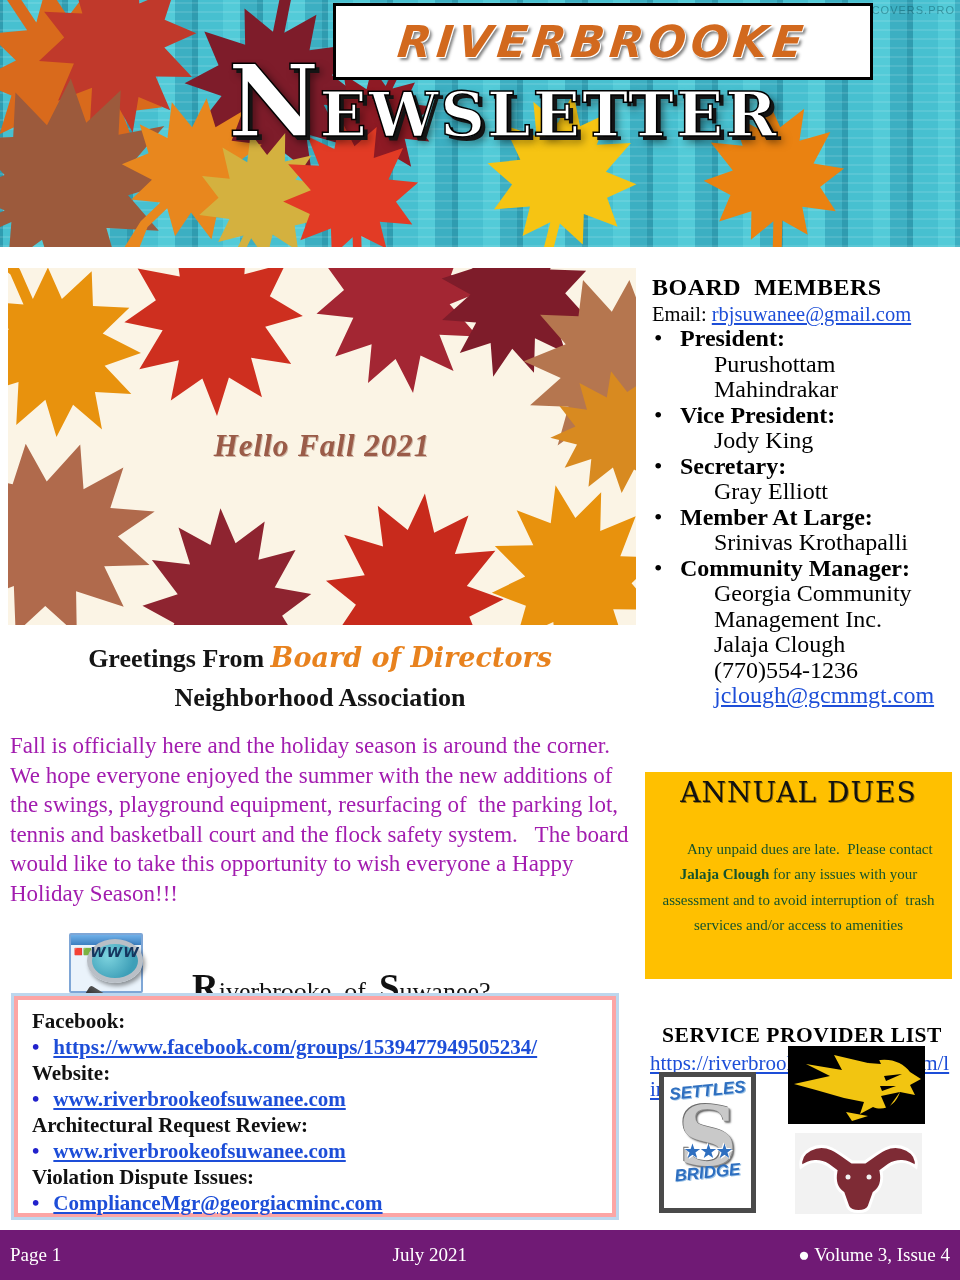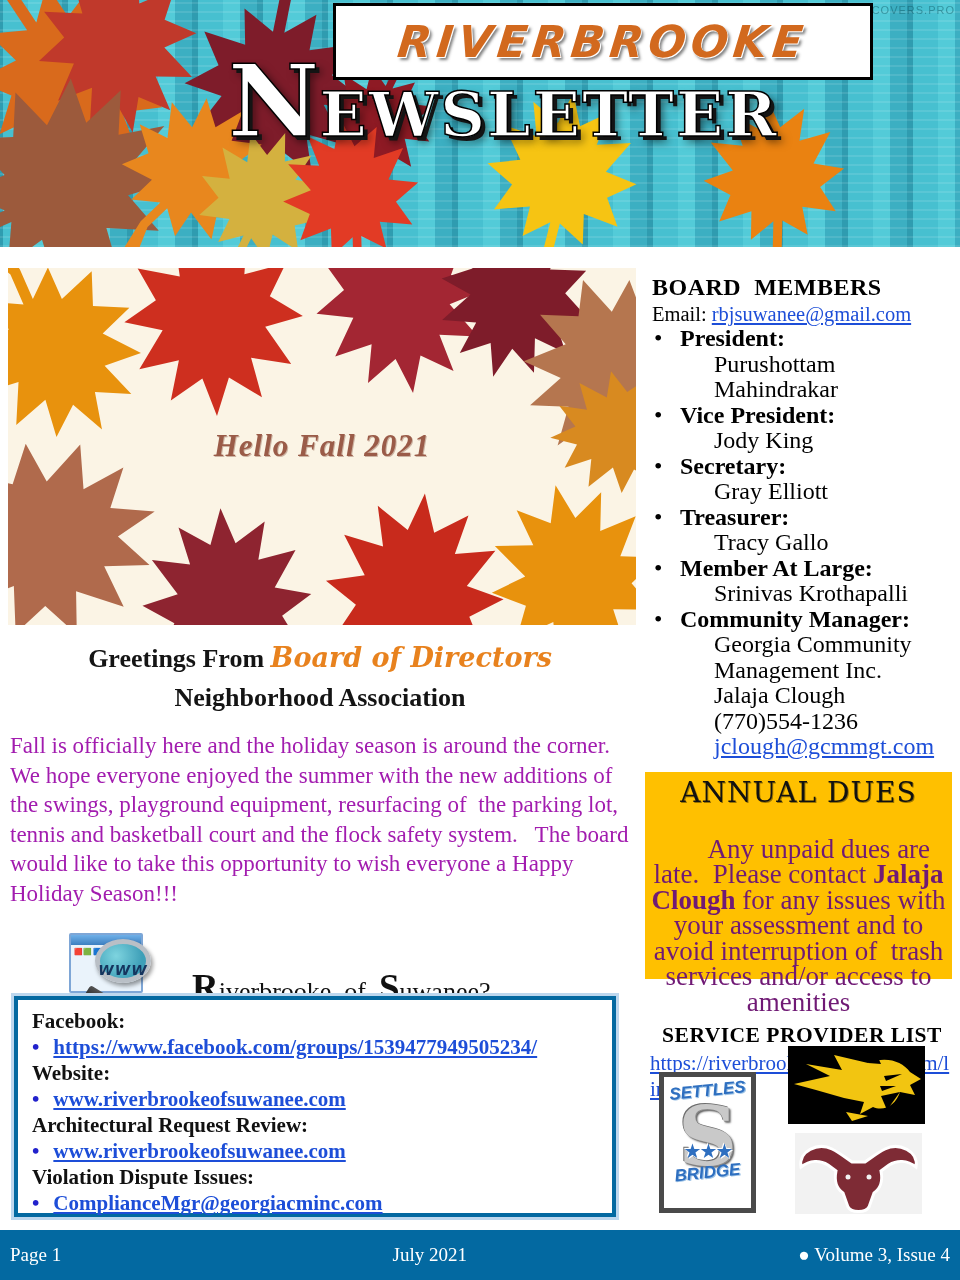--- a/index.html
+++ b/index.html
@@ -40,75 +40,75 @@
 
   .intro { position:absolute; left:10px; top:731px; width:620px; font-size:23px; line-height:29.5px;
     color:#a21caf; white-space:pre-wrap; }
 
   
   .www-icon { position:absolute; left:63px; top:931px; width:96px; height:74px; }
   .browser { position:absolute; left:6px; top:2px; width:74px; height:60px; background:#EAF3FB;
     border:2px solid #7EA6D6; border-radius:2px; }
   .browser .bar { height:10px; background:linear-gradient(#6FB0E8,#3C7FC0); }
   .browser .dots { position:absolute; left:3px; top:13px; font-size:7px; letter-spacing:1px; }
-  .mag-circle { position:absolute; right:8px; top:8px; width:56px; height:44px; border-radius:50%;
+  .mag-circle { position:absolute; right:16px; top:8px; width:56px; height:44px; border-radius:50%;
     background:radial-gradient(circle at 35% 35%, #7ED4DF, #3E9FB8 70%); border:5px solid #B9BfC6;
-    box-shadow:2px 3px 4px rgba(0,0,0,0.4); display:flex; align-items:flex-end; justify-content:center; }
+    box-shadow:2px 3px 4px rgba(0,0,0,0.4); display:flex; align-items:flex-start; justify-content:center; }
   .mag-circle span { font-family:"DejaVu Sans",sans-serif; font-weight:bold; font-style:italic;
     font-size:14px; color:#15355E; letter-spacing:1px; }
   .mag-handle { position:absolute; left:22px; bottom:0; width:30px; height:13px; background:linear-gradient(#555,#222);
     border-radius:3px; transform:rotate(32deg); }
   .rb-question { position:absolute; left:176px; top:948px; border-bottom:2px solid #be185d; padding-bottom:3px;
     white-space:pre-wrap; color:#111; }
   .rb-question .big { font-size:37px; font-weight:bold; }
   .rb-question .small { font-size:26px; }
 
   
   .links-box { position:absolute; left:14px; top:996px; width:602px; height:221px; background:#fff;
-    border:4px solid #0369a1; box-shadow:0 0 0 3px #BDD7EE; padding:8px 14px; }
+    border:4px solid #fca5a5; box-shadow:0 0 0 3px #BDD7EE; padding:8px 14px; }
   .link-label { font-size:21px; font-weight:bold; color:#111; line-height:26px; }
   .link-row { font-size:21px; font-weight:bold; line-height:26px; }
   .link-row .bullet { color:#2222CC; margin-right:14px; }
   a.doc-link, .doc-link { color:#1d4ed8; text-decoration:underline; cursor:pointer; }
 
   
   .board { position:absolute; left:652px; top:274px; width:302px; }
   .board-title { font-size:24px; font-weight:bold; color:#000; white-space:pre-wrap; letter-spacing:0.5px; }
   .board-email { font-size:20.5px; margin-top:2px; }
   .member { font-size:24px; line-height:25.5px; }
   .member-role { padding-left:2px; }
   .member-role .bullet { display:inline-block; width:26px; }
   .member-role b { font-weight:bold; }
   .member-line { padding-left:62px; max-width:268px; }
 
   .dues-box { position:absolute; left:645px; top:772px; width:307px; height:207px; background:#FFC000;
     text-align:center; padding:4px 6px; }
   .dues-title { font-family:"DejaVu Serif",serif; font-size:28px; font-weight:normal; color:#111;
     letter-spacing:1px; text-shadow:1px 1px 0 rgba(0,0,0,0.4); }
-  .dues-text { font-size:27px; line-height:25.5px; color:#701a75; white-space:pre-wrap; margin-top:2px; }
+  .dues-text { font-size:15px; line-height:25.5px; color:#14532d; white-space:pre-wrap; margin-top:2px; }
 
   .service { position:absolute; left:650px; top:1023px; width:304px; }
   .service-title { font-size:21.5px; font-weight:bold; text-align:center; letter-spacing:0.5px; }
   .service-link { font-size:21px; line-height:26px; word-break:break-all; margin-top:2px; }
 
   .settles-logo { position:absolute; left:659px; top:1072px; width:97px; height:141px; background:#fff;
     border:5px solid #4A4A4A; text-align:center; overflow:hidden; }
   .settles-top, .settles-bottom { font-family:"Liberation Sans",sans-serif; font-weight:bold; font-style:italic;
     font-size:17px; color:#2E6FC0; letter-spacing:0; text-shadow:1px 1px 0 #9DC3E6; }
   .settles-top { transform:rotate(-6deg); margin-top:4px; }
   .settles-bottom { transform:rotate(-6deg); margin-top:-8px; }
   .settles-s { font-size:82px; font-weight:bold; line-height:70px; color:#C9C9C9; font-family:"DejaVu Serif",serif;
     text-shadow:-1px -1px 0 #6e6e6e, 1px 1px 0 #8a8a8a, 2px 2px 2px #555; }
   .settles-stars { position:absolute; left:0; top:62px; width:100%; text-align:center; color:#2E6FC0;
     font-size:20px; letter-spacing:-2px; text-shadow:1px 1px 0 #fff, -1px -1px 0 #fff; }
   .panther-logo { position:absolute; left:788px; top:1046px; width:137px; height:78px; background:#000; }
   .longhorn-logo { position:absolute; left:795px; top:1133px; width:127px; height:81px; background:#F2F2F2; }
 
   
-  .footer { position:absolute; left:0; top:1230px; width:960px; height:50px; background:#0369a1;
+  .footer { position:absolute; left:0; top:1230px; width:960px; height:50px; background:#701a75;
     display:flex; align-items:center; justify-content:space-between; padding:0 10px; }
   .footer span { color:#fff; font-size:19px; }
 </style>
 </head>
 <body>
 
 <svg width="0" height="0" style="position:absolute">
   <defs>
     <path id="maple" d="M50 0 L57 20 L74 9 L69 30 L90 26 L77 46 L97 51 L80 62 L89 79 L67 74 L69 93 L53 82 L51 100 L57 118 L48 121 L45 100 L47 82 L31 93 L33 74 L11 79 L20 62 L3 51 L23 46 L10 26 L31 30 L26 9 L43 20 Z"></path>
   </defs>
@@ -201,24 +201,20 @@
     </div>
     <div class="member">
       <div class="member-role"><span class="bullet">•</span><b>Vice President:</b></div>
       <div class="member-line">Jody King</div>
     </div>
     <div class="member">
       <div class="member-role"><span class="bullet">•</span><b>Secretary:</b></div>
       <div class="member-line">Gray Elliott</div>
     </div>
     <div class="member">
-      <div class="member-role"><span class="bullet">•</span><b>Treasurer:</b></div>
-      <div class="member-line">Tracy Gallo</div>
-    </div>
-    <div class="member">
       <div class="member-role"><span class="bullet">•</span><b>Member At Large:</b></div>
       <div class="member-line">Srinivas Krothapalli</div>
     </div>
     <div class="member">
       <div class="member-role"><span class="bullet">•</span><b>Community Manager:</b></div>
       <div class="member-line">Georgia Community</div>
       <div class="member-line">Management Inc.</div>
       <div class="member-line">Jalaja Clough</div>
       <div class="member-line">(770)554-1236</div>
       <div class="member-line"><a class="doc-link">jclough@gcmmgt.com</a></div>

